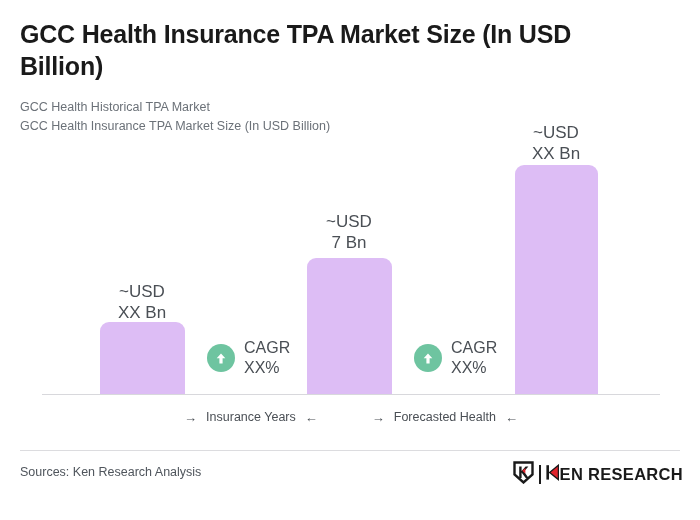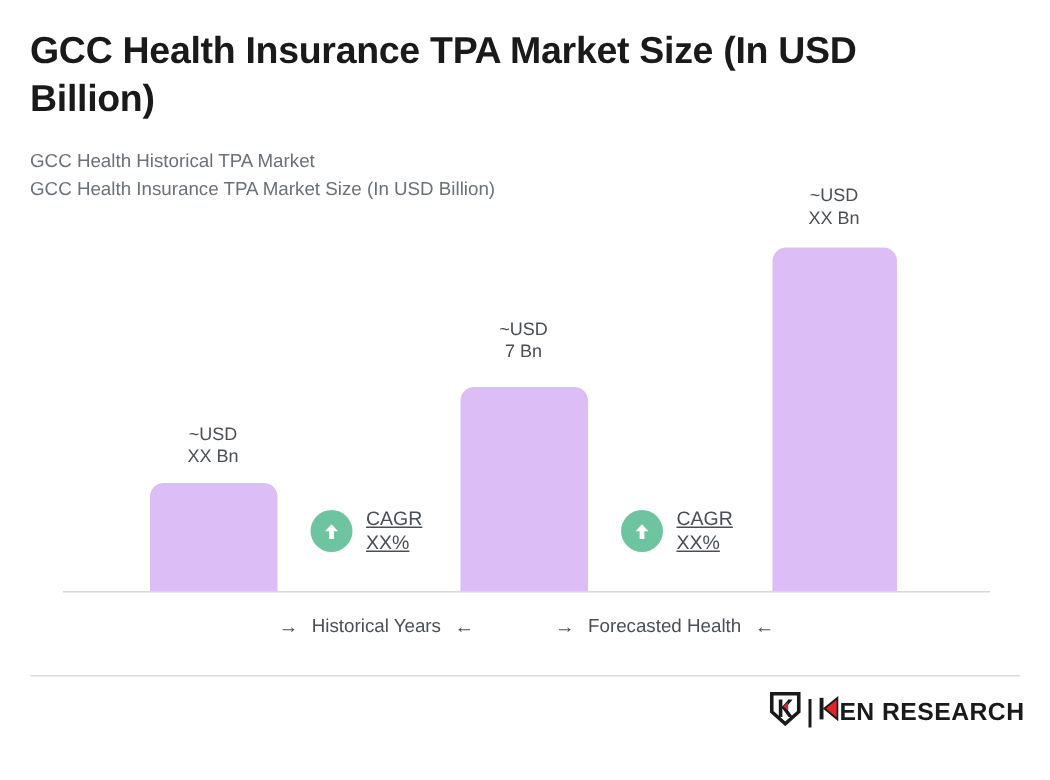--- a/index.html
+++ b/index.html
@@ -34,38 +34,38 @@
     position: absolute; bottom: 6px;
     background: #ddbdf5;
     border-radius: 9px 9px 0 0;
   }
   .bar-1 { left: 100px; width: 85px; height: 72px; }
   .bar-2 { left: 307px; width: 85px; height: 136px; }
   .bar-3 { left: 515px; width: 83px; height: 229px; }
 
   .bar-label {
     position: absolute; text-align: center; width: 110px;
-    font-size: 12px; line-height: 1.22; color: #4a4f55;
+    font-size: 17px; line-height: 1.22; color: #4a4f55;
   }
   .bar-label-1 { left: 87px;  top: 162px; }
   .bar-label-2 { left: 294px; top: 92px;  }
   .bar-label-3 { left: 501px; top: 3px;   }
 
   
   .cagr {
     position: absolute; display: flex; align-items: center; gap: 9px;
   }
   .cagr-1 { left: 207px; top: 218px; }
   .cagr-2 { left: 414px; top: 218px; }
   .cagr-circle {
     width: 28px; height: 28px; border-radius: 50%;
     background: #6ec4a0; display: flex; align-items: center; justify-content: center;
     flex: 0 0 auto;
   }
-  .cagr-text { font-size: 13px; line-height: 1.26; color: #4a4f55; white-space: nowrap; text-decoration: underline; }
+  .cagr-text { font-size: 16px; line-height: 1.26; color: #4a4f55; white-space: nowrap; }
 
   
   .axis-legend {
     position: absolute; left: 42px; top: 410px; width: 618px;
     display: flex; justify-content: center; gap: 54px;
   }
   .axis-group {
     display: flex; align-items: center; gap: 9px;
     font-size: 12.5px; color: #4a4f55;
   }
@@ -149,31 +149,32 @@
       <div>~USD</div>
       <div>XX Bn</div>
     </div>
     <div class="bar bar-3"></div>
 
   </div>
 
   <div class="axis-legend">
     <div class="axis-group">
       <span class="arrow-glyph">→</span>
-      <span>Historical Years</span>
+      <span>Insurance Years</span>
       <span class="arrow-glyph">←</span>
     </div>
     <div class="axis-group">
       <span class="arrow-glyph">→</span>
       <span>Forecasted Health</span>
       <span class="arrow-glyph">←</span>
     </div>
   </div>
 
   <div class="footer-divider"></div>
+  <div class="sources">Sources: Ken Research Analysis</div>
 
   <div class="logo">
     <span class="logo-mark">
       <svg width="21" height="23" viewBox="0 0 21 23" aria-hidden="true">
         <path d="M1.5 1.5 H19.5 V13.5 L10.5 21.5 L1.5 13.5 Z" fill="#ffffff" stroke="#1a1a1a" stroke-width="2.4"></path>
         <path d="M6.2 5.4 H8.6 V10.0 L12.6 5.4 H15.4 L11.0 10.6 L15.6 17.0 H12.7 L8.6 11.4 V17.0 H6.2 Z" fill="#1a1a1a"></path>
         <path d="M12.4 7.0 L12.4 12.6 L9.2 9.8 Z" fill="#e0242c"></path>
       </svg>
     </span>
     <span class="logo-divider"></span>

